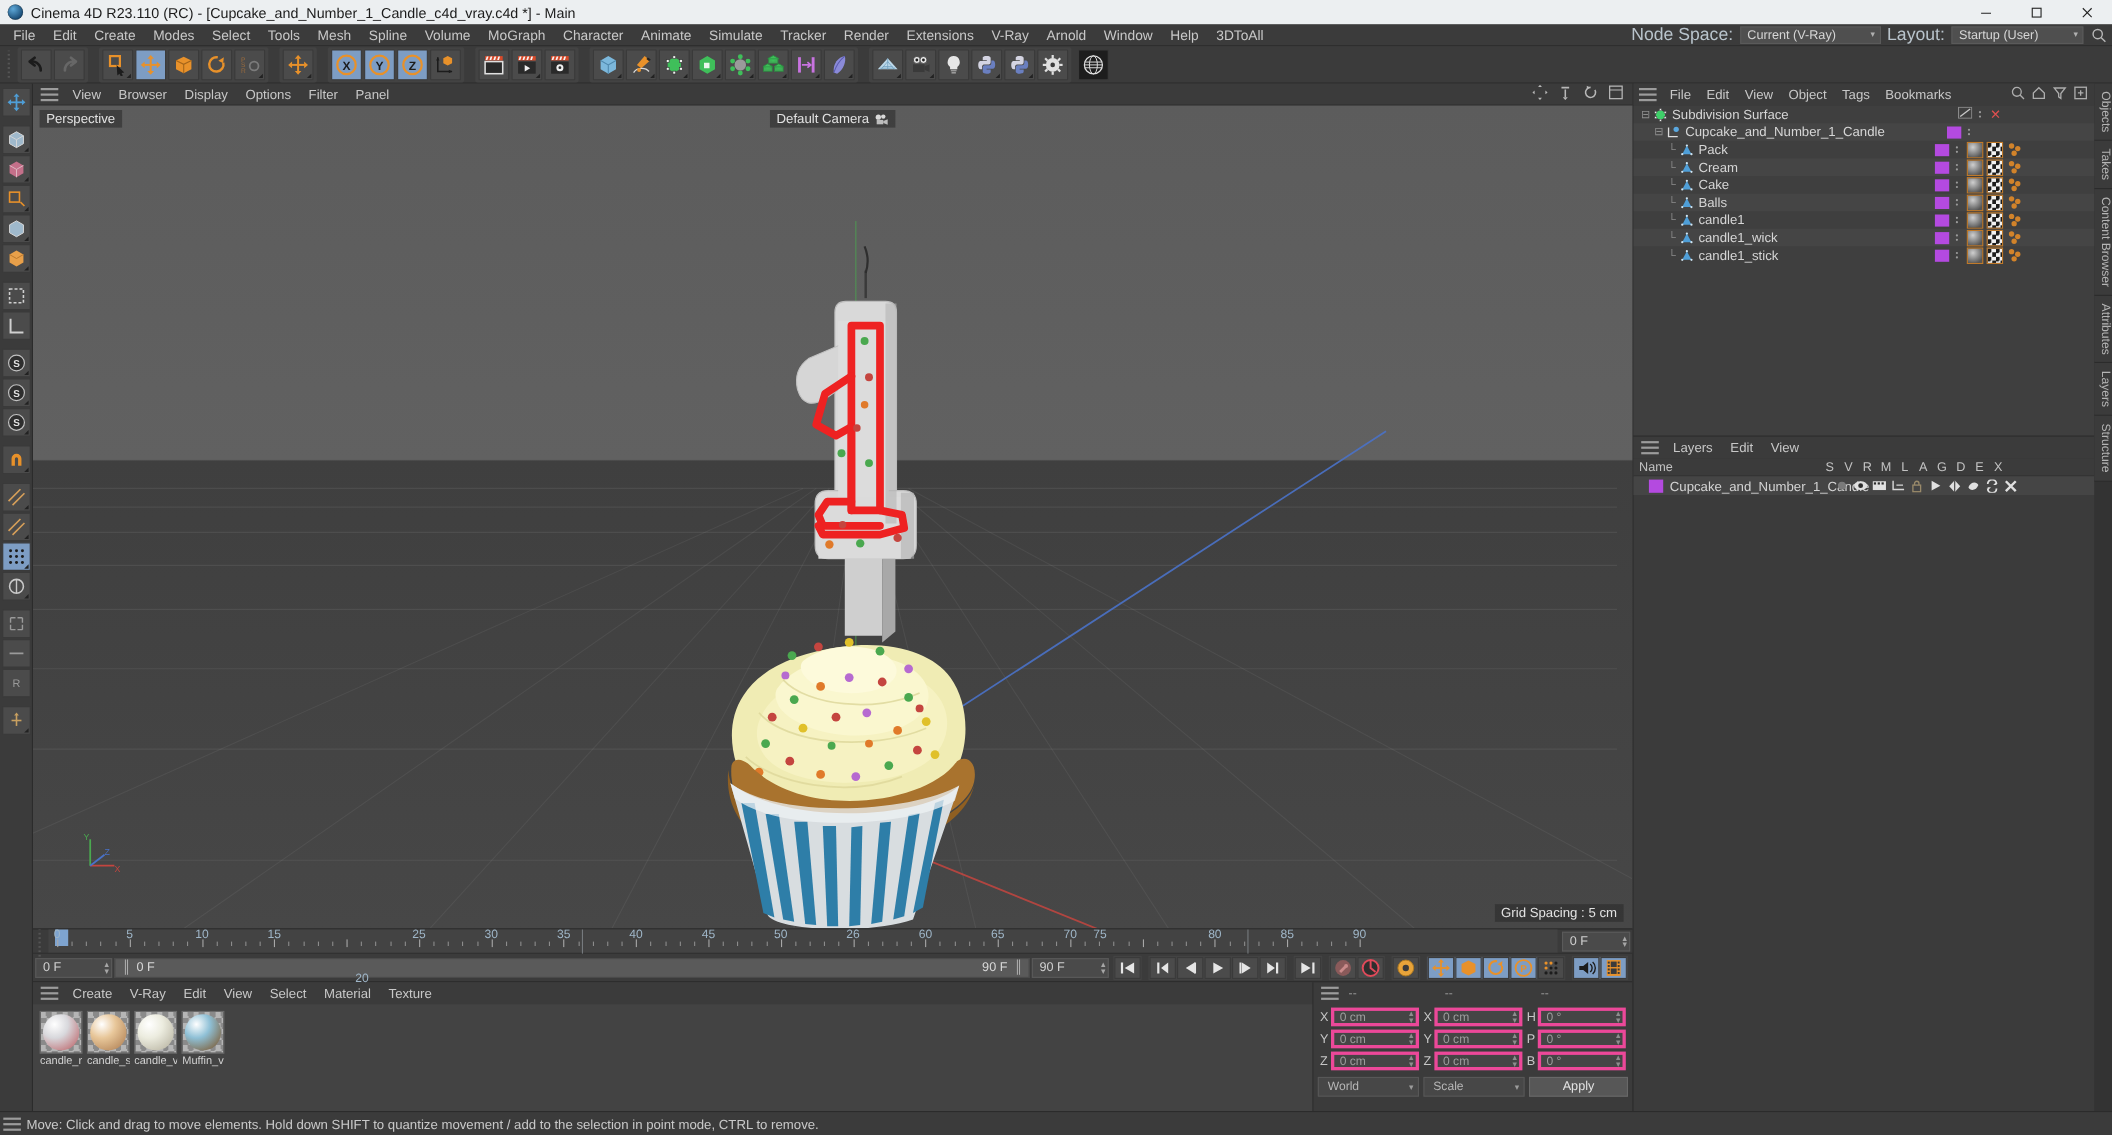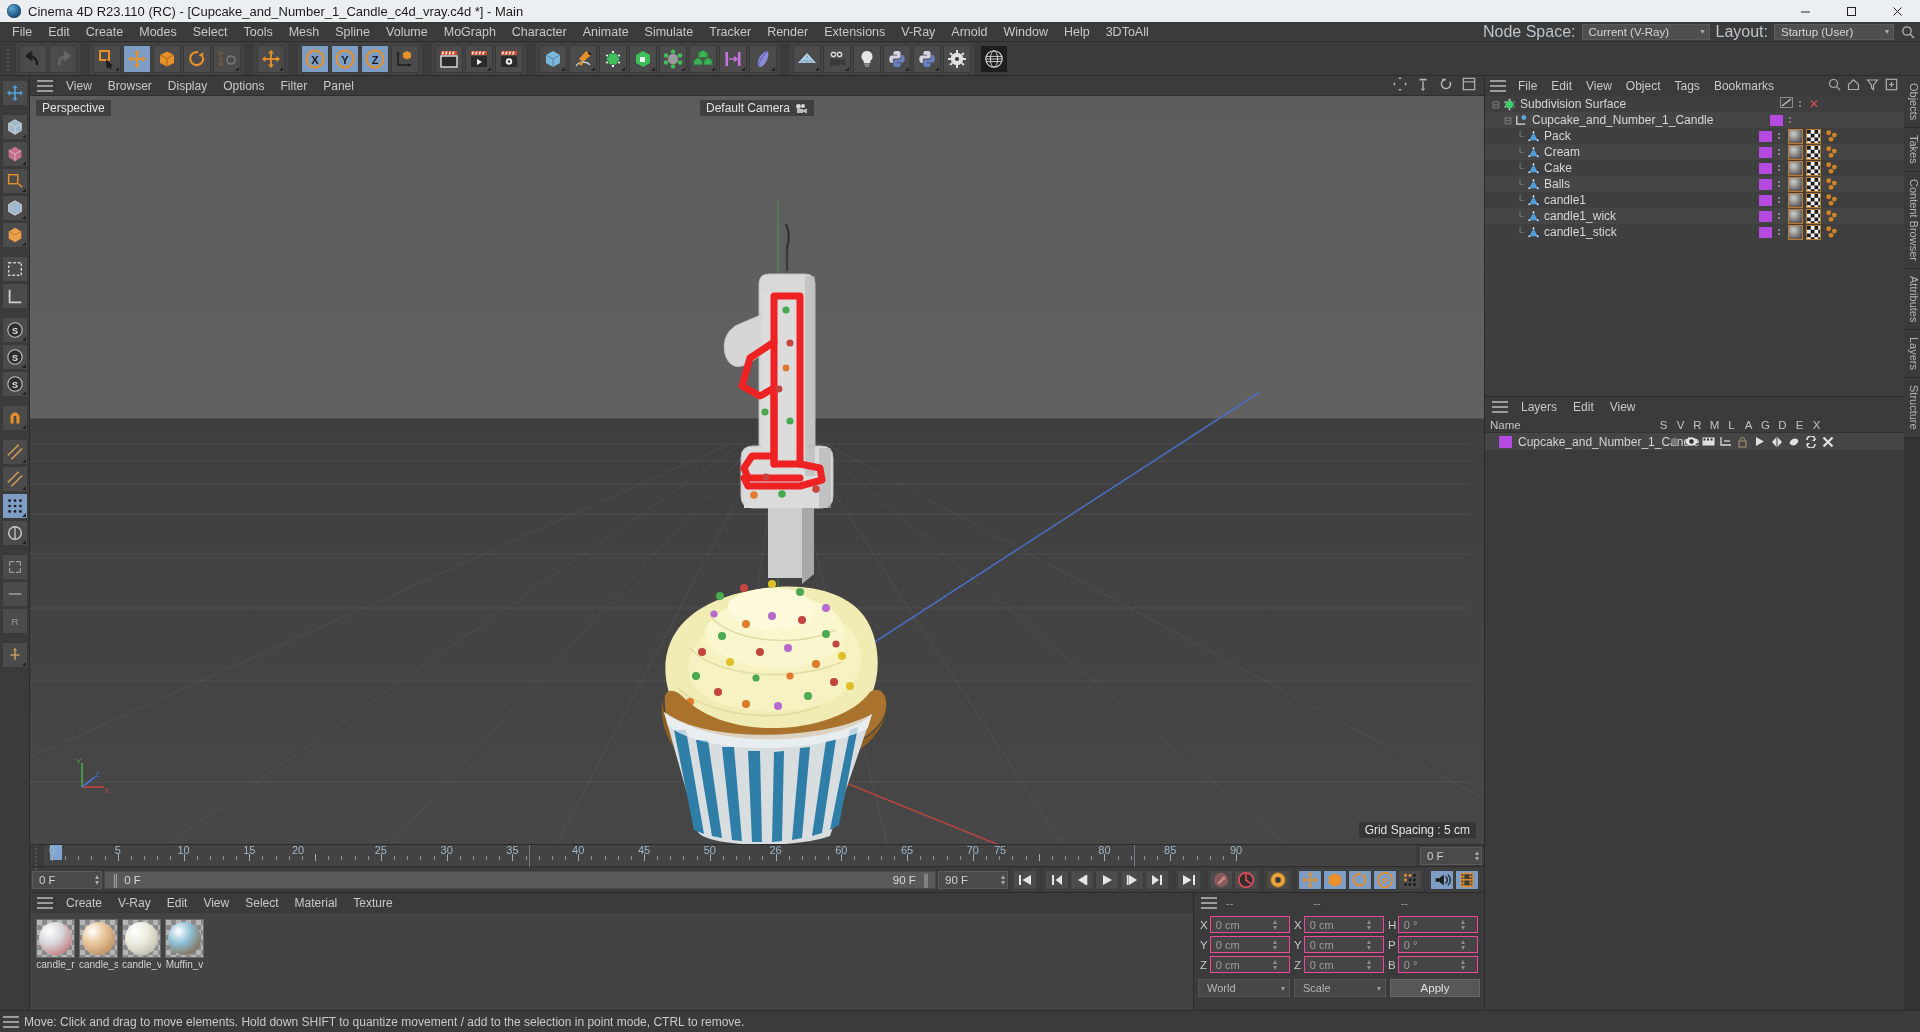--- a/index.html
+++ b/index.html
@@ -115,22 +115,22 @@
   .matsphere .ball { position:absolute; inset:2px; border-radius:50%; }
   .matname { font-size:10px; color:#d2d2d2; text-align:center; margin-top:1px;
     white-space:nowrap; overflow:hidden; }
 
   #coordpanel { width:290px; display:flex; flex-direction:column; }
   #coordhead { height:20px; display:flex; align-items:center; gap:0; padding-left:4px; font-size:11px; color:#9a9a9a;}
   #coordhead .dash { width:88px; text-align:left; padding-left:4px;}
   #coordgrid { flex:1; padding:3px 4px 4px 4px; display:flex; flex-direction:column; gap:3px;}
   .crow { display:flex; gap:0; align-items:center; }
   .clab { width:13px; font-size:11.5px; color:#c6c6c6; text-align:left; padding-left:2px;}
-  .cfield { width:88px; height:17px; background:#454545; border:1px solid #ec4899; font-size:11px;
-    color:#9d9d9d; display:flex; align-items:center; padding:0 12px 0 5px; margin-right:2px;}
+  .cfield { width:88px; height:17px; background:#454545; border:3px solid #ec4899; font-size:11px;
+    color:#9d9d9d; display:flex; align-items:center; padding:0 2px 0 5px; margin-right:2px;}
   .cfield .spin { margin-left:auto; font-size:8px; line-height:6px; color:#8e8e8e;}
   .crow.btns { margin-top:3px; gap:4px; }
   .csel { width:92px; height:18px; background:#474747; border:1px solid #575757; font-size:11px;
     color:#b6b6b6; display:flex; align-items:center; padding:0 4px 0 8px;}
   .csel .chev { margin-left:auto; font-size:8px; color:#9c9c9c;}
   .applybtn { flex:1; height:18px; background:#575757; border:1px solid #686868; font-size:11.5px;
     color:#e2e2e2; display:flex; align-items:center; justify-content:center;}
 
   
   #right { width:420px; background:#3b3b3b; display:flex; flex-direction:column;
@@ -929,21 +929,21 @@
             <div class="tk" style="left: 165.867px;"></div>
             <div class="tk" style="left: 179.022px;"></div>
             <div class="tk" style="left: 192.178px;"></div>
             <div class="tk tkM" style="left: 205.333px;"></div>
             <div class="tlab" style="left: 205.333px;">15</div>
             <div class="tk" style="left: 218.489px;"></div>
             <div class="tk" style="left: 231.644px;"></div>
             <div class="tk" style="left: 244.8px;"></div>
             <div class="tk" style="left: 257.956px;"></div>
             <div class="tk tkM" style="left: 271.111px;"></div>
-            <div class="tlab" style="left: 254px;">20</div>
+            <div class="tlab" style="left: 285px; margin-top: 40px;">20</div>
             <div class="tk" style="left: 284.267px;"></div>
             <div class="tk" style="left: 297.422px;"></div>
             <div class="tk" style="left: 310.578px;"></div>
             <div class="tk" style="left: 323.733px;"></div>
             <div class="tk tkM" style="left: 336.889px;"></div>
             <div class="tlab" style="left: 336.889px;">25</div>
             <div class="tk" style="left: 350.044px;"></div>
             <div class="tk" style="left: 363.2px;"></div>
             <div class="tk" style="left: 376.356px;"></div>
             <div class="tk" style="left: 389.511px;"></div>

